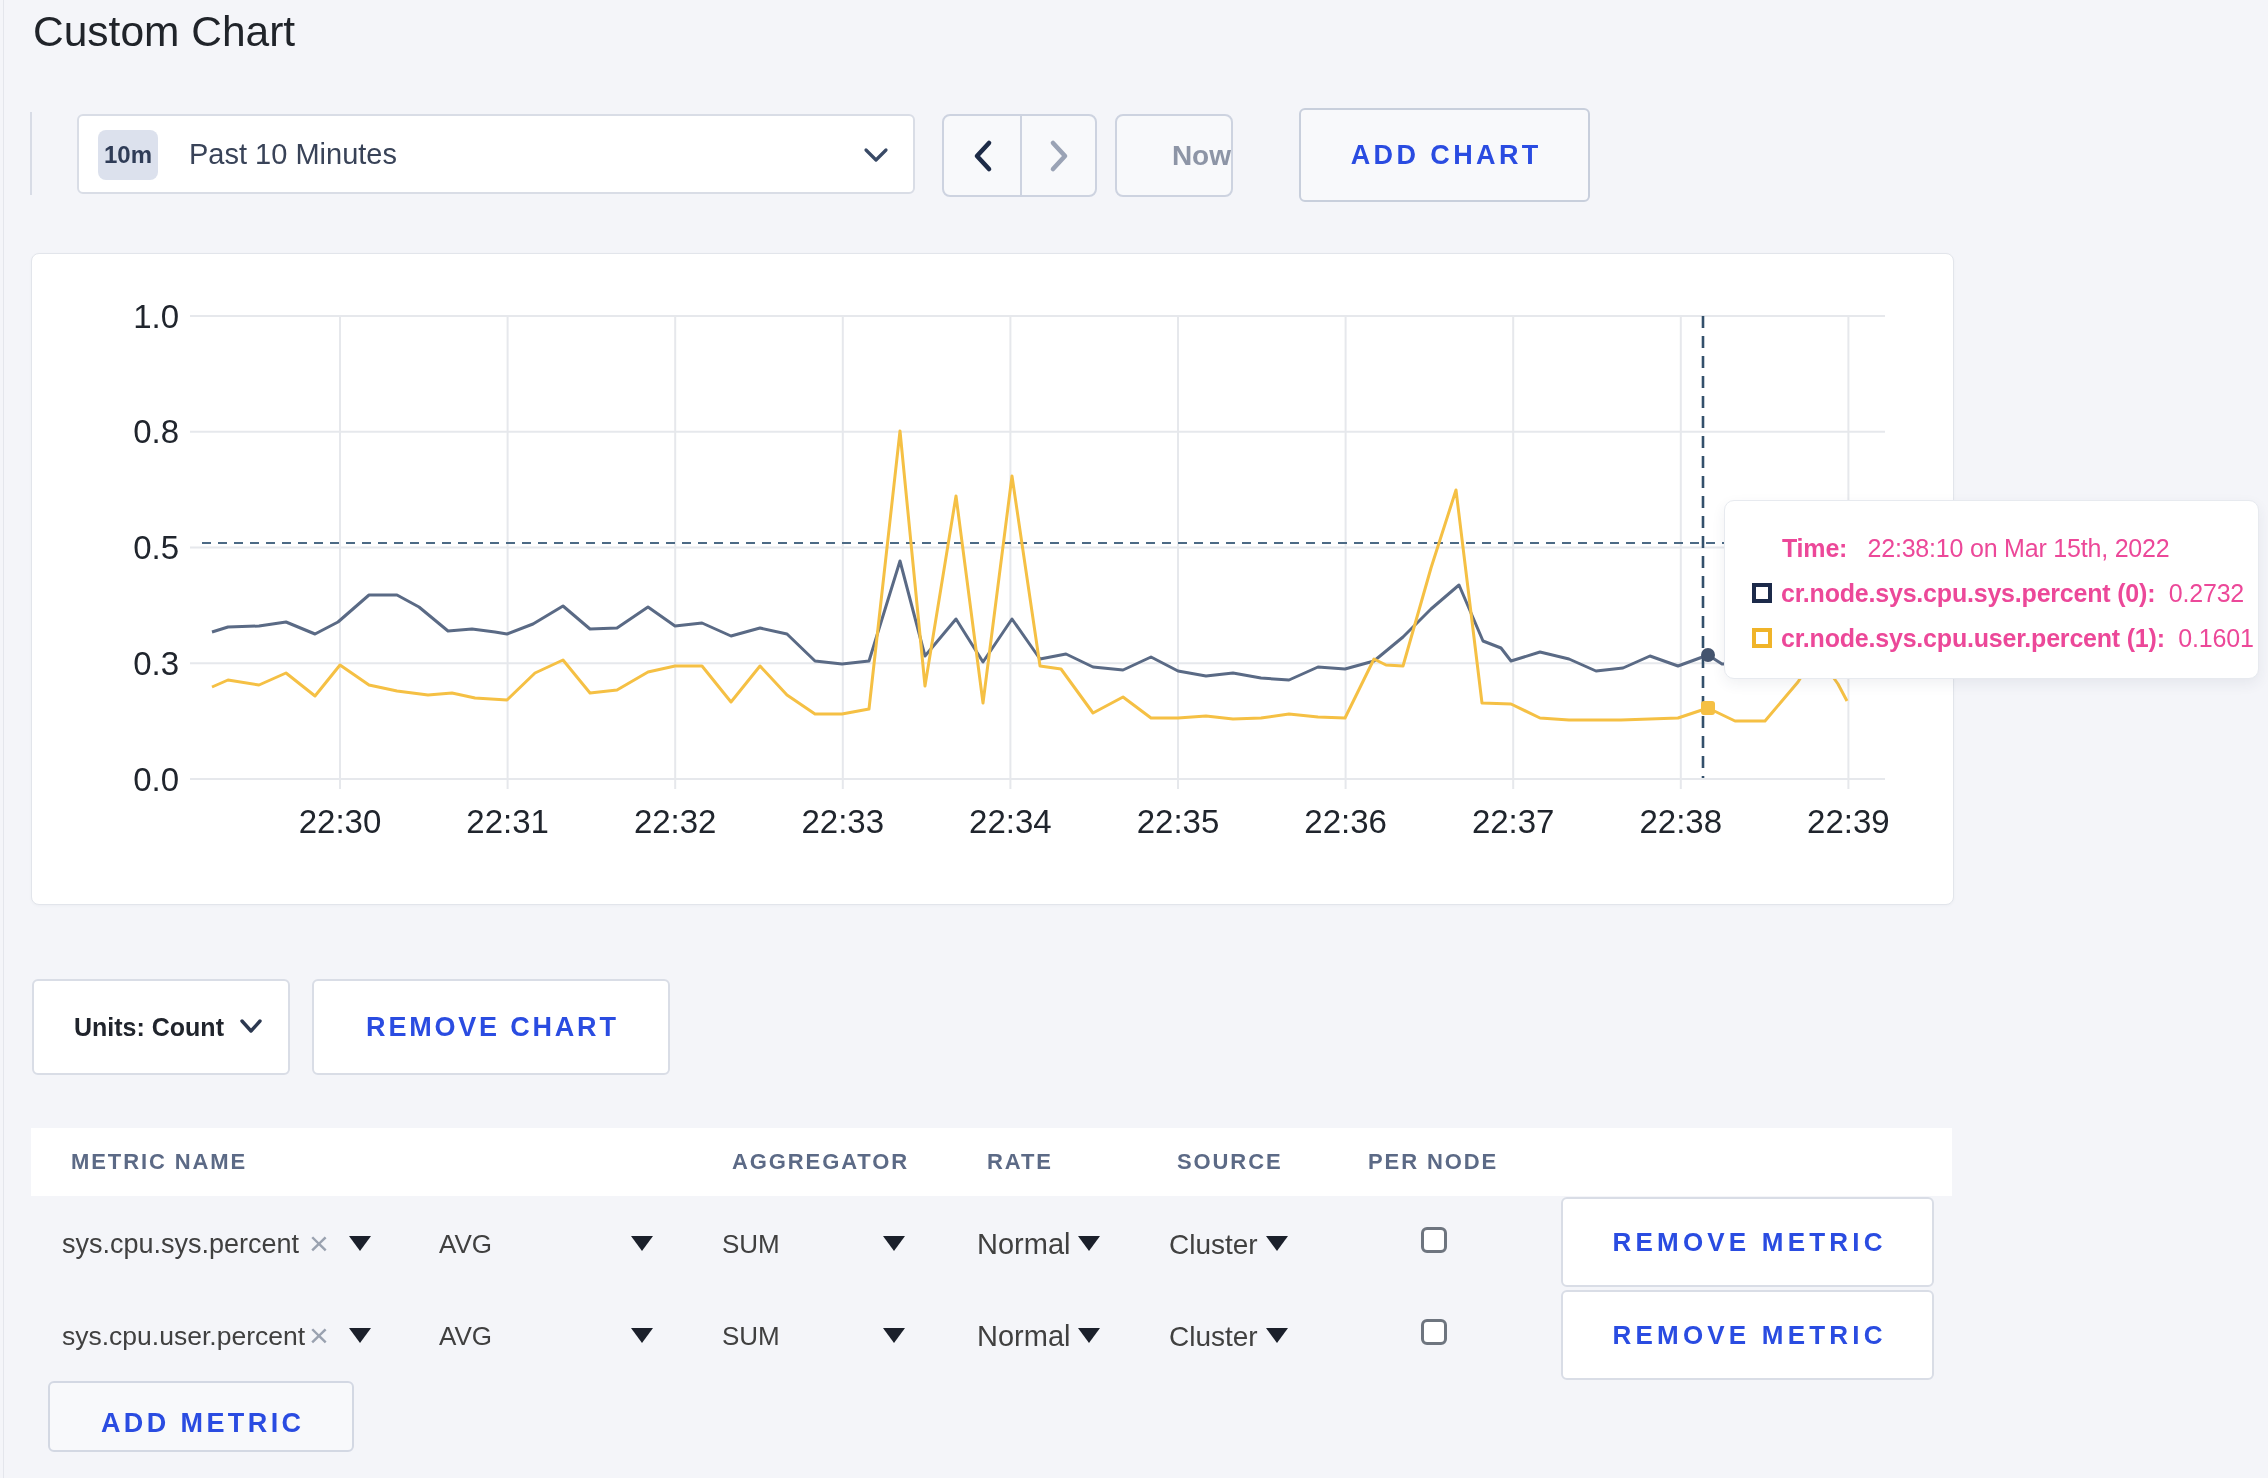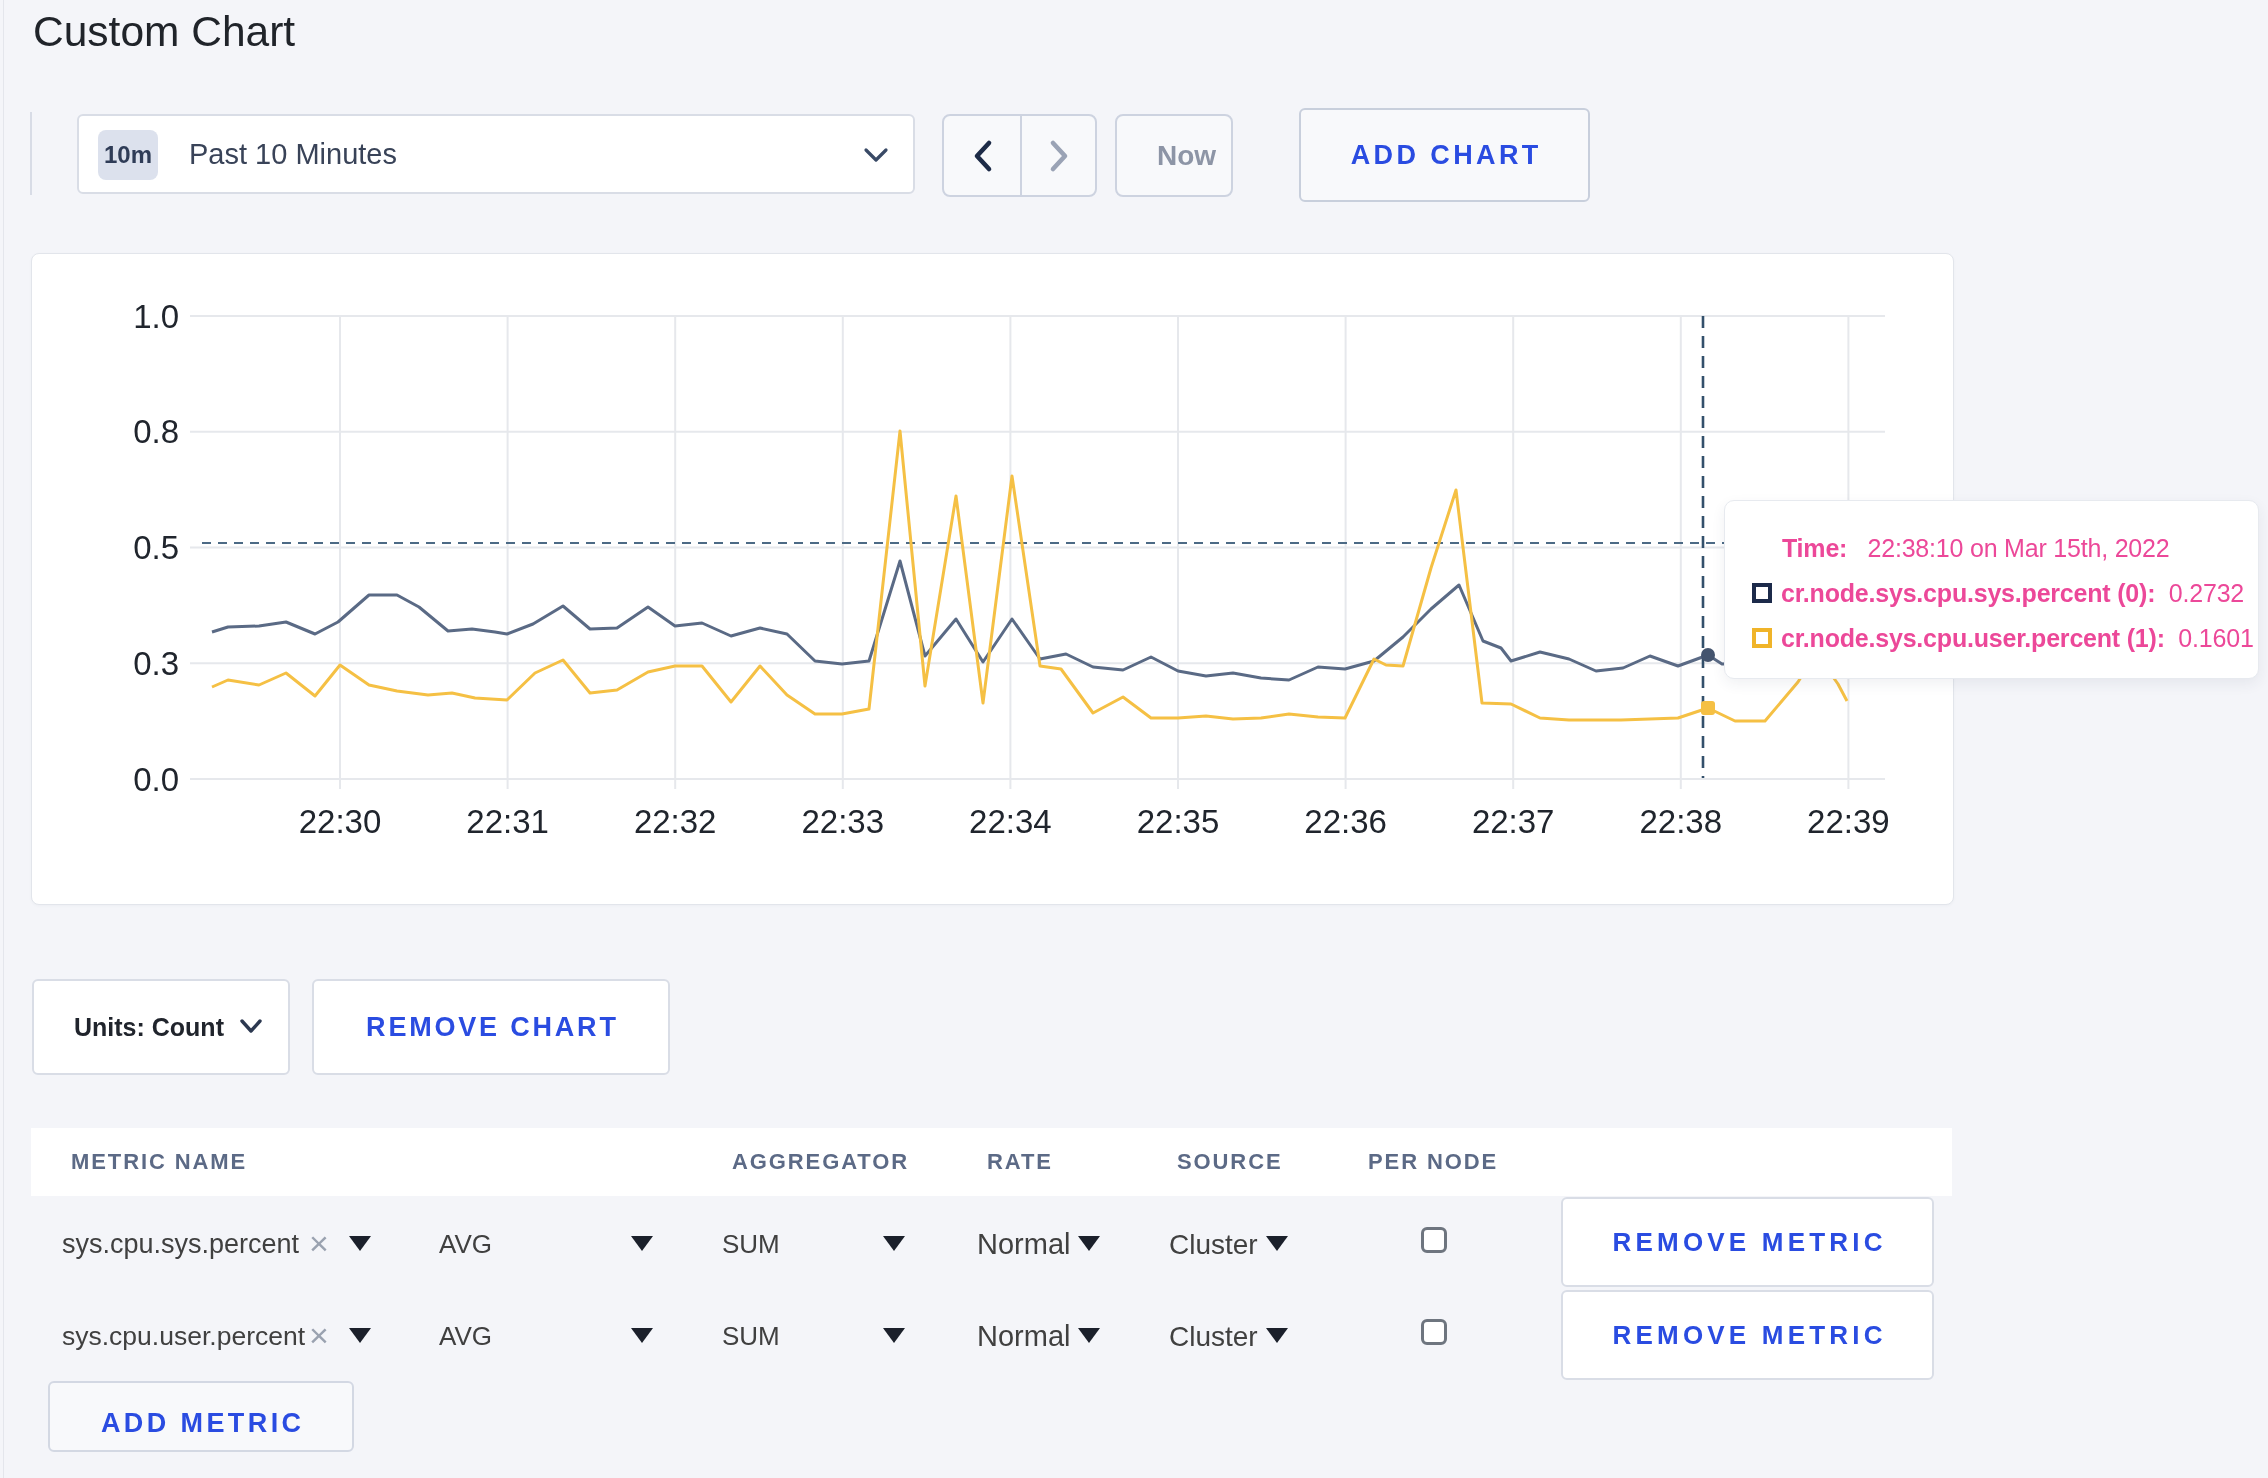--- a/index.html
+++ b/index.html
@@ -6,21 +6,21 @@
 html,body { width:2268px; height:1478px; background:#f4f5f9; font-family:"Liberation Sans", sans-serif; overflow:hidden; }
 .abs { position:absolute; }
 #root { position:relative; width:2268px; height:1478px; }
 h1 { position:absolute; left:33px; top:8px; font-size:42.5px; font-weight:400; color:#20242a; letter-spacing:0px; }
 .vrule { left:30px; top:112px; width:2px; height:83px; background:#d8dce6; }
 .dropdown { left:77px; top:114px; width:838px; height:80px; background:#fff; border:2px solid #d9dde6; border-radius:6px; }
 .badge10m { left:19px; top:14px; width:60px; height:50px; background:#dce1ed; border-radius:8px; color:#2f3c57; font-size:24px; font-weight:700; text-align:center; line-height:50px; }
 .pastText { left:110px; top:0; height:76px; line-height:76px; font-size:29px; color:#394358; }
 .navgrp { left:942px; top:114px; width:155px; height:83px; border:2px solid #cdd3e0; border-radius:8px; background:#f8f9fb; }
 .navdiv { left:76px; top:0px; width:2px; height:79px; background:#cdd3e0; }
-.nowbtn { left:1115px; top:114px; width:118px; height:83px; border:2px solid #cdd3e0; border-radius:8px; background:#f8f9fb; color:#8d95a6; font-size:28px; font-weight:600; text-align:left; line-height:79px;padding-left:40px; }
+.nowbtn { left:1115px; top:114px; width:118px; height:83px; border:2px solid #cdd3e0; border-radius:8px; background:#f8f9fb; color:#8d95a6; font-size:28px; font-weight:600; text-align:right; line-height:79px;padding-left:40px; }
 .addchart { left:1299px; top:108px; width:291px; height:94px; border:2px solid #c8cfdc; border-radius:6px; background:#f8f9fb; color:#2a4ce1; font-size:27px; font-weight:600; letter-spacing:3.4px; text-indent:3.4px; text-align:center; line-height:90px; }
 .card { left:31px; top:253px; width:1923px; height:652px; background:#fff; border:1px solid #e2e5eb; border-radius:8px; box-shadow:0 1px 3px rgba(60,70,90,0.04); }
 .tooltip { left:1724px; top:500px; width:535px; height:179px; background:#fff; border:1px solid #e7eaef; border-radius:10px; box-shadow:0 5px 14px rgba(40,50,80,0.07); }
 .tt-row { position:absolute; left:27px; font-size:25px; color:#ec4899; white-space:nowrap; letter-spacing:-0.2px; }
 .sq { display:inline-block; width:20px; height:20px; background:#fff; vertical-align:-1px; margin-right:9px; }
 .unitsbtn { left:32px; top:979px; width:258px; height:96px; background:#fff; border:2px solid #d9dde6; border-radius:6px; }
 .removechart { left:312px; top:979px; width:358px; height:96px; background:#fff; border:2px solid #d9dde6; border-radius:6px; color:#2a4ce1; font-size:27px; font-weight:600; letter-spacing:2.8px; text-indent:2.8px; text-align:center; line-height:92px; }
 .thead { left:31px; top:1128px; width:1921px; height:68px; background:#fff; }
 .th { position:absolute; top:0; height:68px; line-height:68px; font-size:22px; font-weight:600; letter-spacing:1.9px; color:#5c6a86; white-space:nowrap; }
 .rowtxt { position:absolute; font-size:27px; color:#404040; white-space:nowrap; line-height:31px; }

